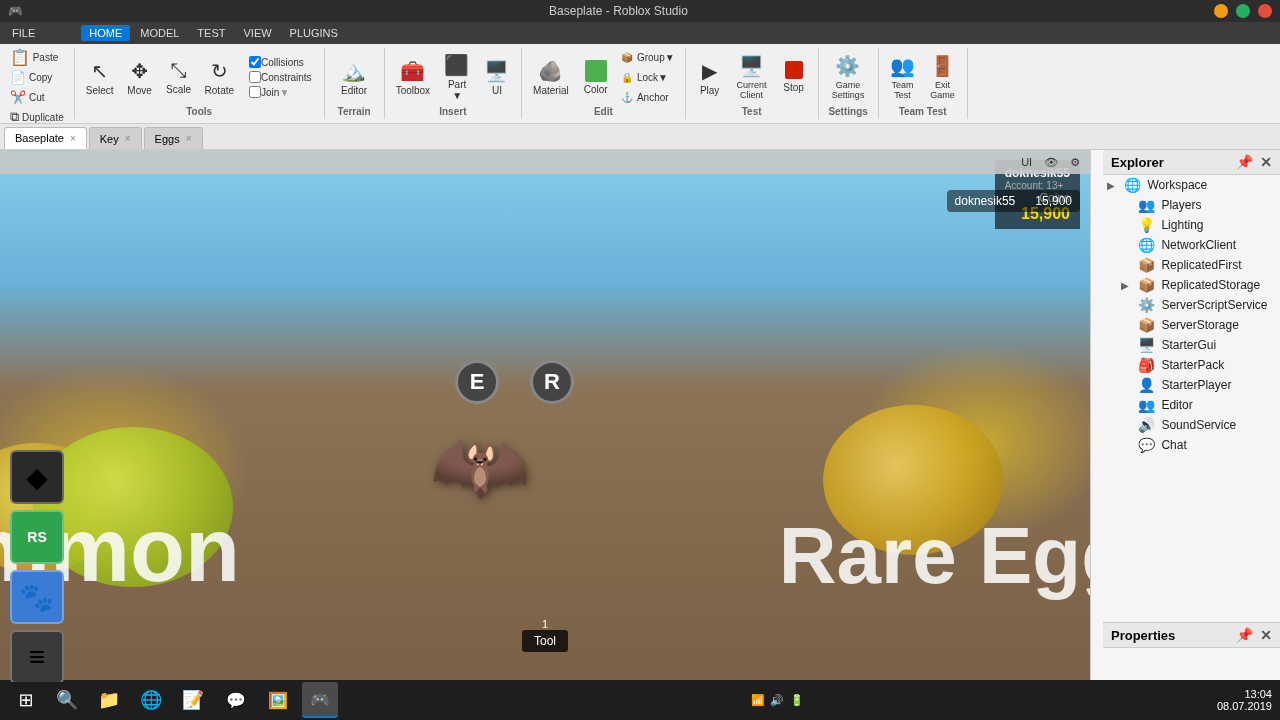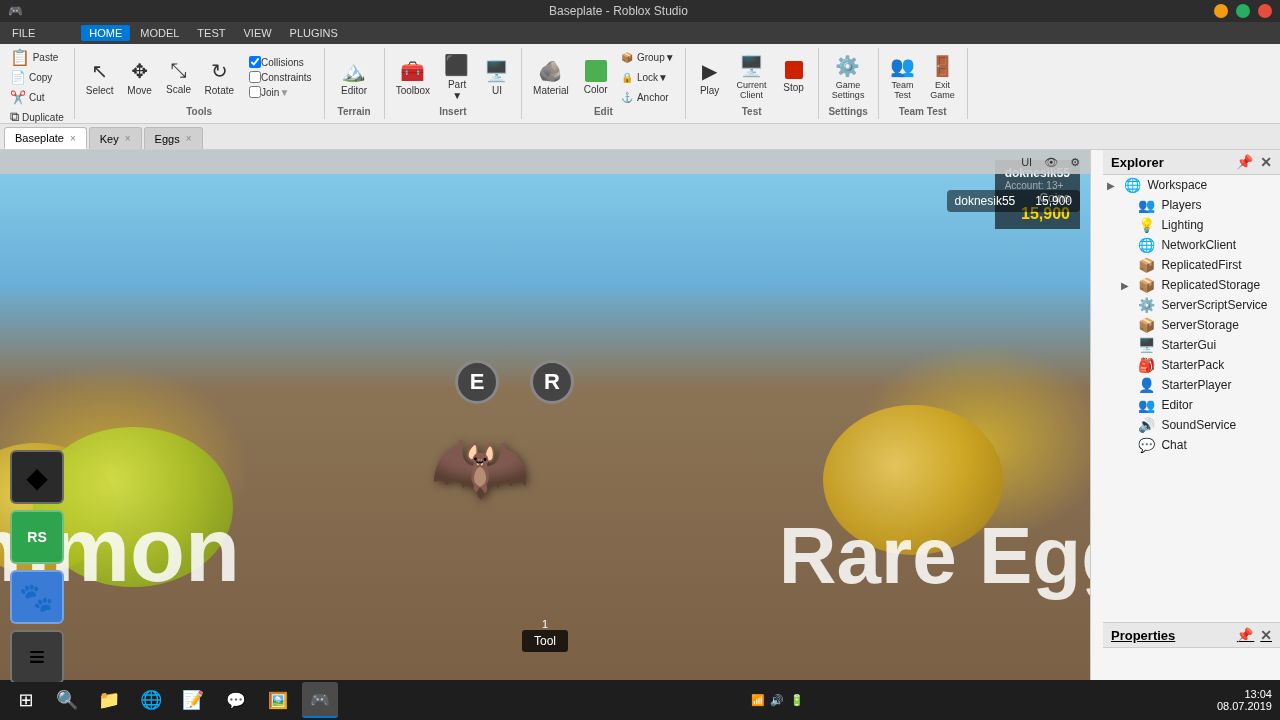--- a/index.html
+++ b/index.html
@@ -356,21 +356,20 @@
     .tree-item .item-icon { font-size: 14px; margin-right: 3px; }
     .tree-item .item-label { font-size: 12px; }
     .tree-indent { padding-left: 18px; }
 
     
     #properties-panel {
       height: 60px;
       border-top: 1px solid #ccc;
       display: flex;
       flex-direction: column;
-      text-decoration: underline;
     }
     #properties-header {
       background: #e8e8e8;
       border-bottom: 1px solid #ccc;
       padding: 4px 8px;
       display: flex;
       align-items: center;
       justify-content: space-between;
       font-size: 13px;
       font-weight: bold;

